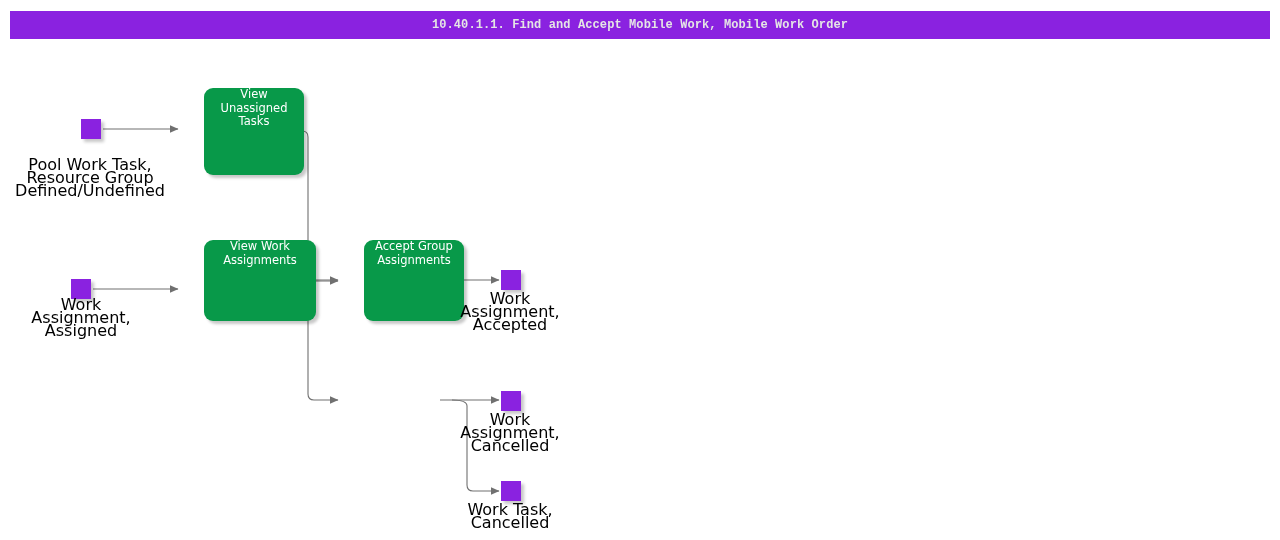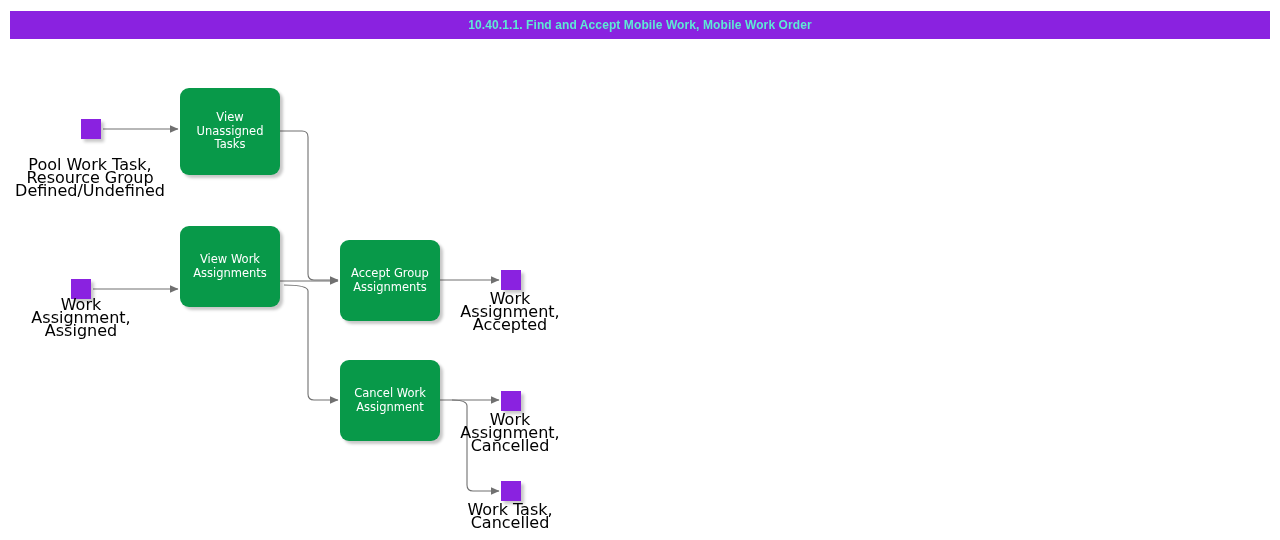--- a/index.html
+++ b/index.html
@@ -23,22 +23,22 @@
     top: 11px;
     width: 1260px;
     height: 28px;
     background: #8A22E0;
     display: flex;
     align-items: center;
     justify-content: center;
     box-sizing: border-box;
   }
   #title-bar .title-text {
-    color: #5eead4;
-    font-family: Liberation Sans, sans-serif;
+    color: #e5e5e5;
+    font-family: Liberation Mono, monospace;
     font-size: 12px;
     font-weight: bold;
     letter-spacing: 0.1px;
     white-space: nowrap;
   }
 
   
   #diagram {
     position: absolute;
     left: 0;
@@ -55,23 +55,23 @@
     pointer-events: none;
   }
 
   
   .activity {
     position: absolute;
     background: #089949;
     border-radius: 9px;
     box-shadow: 3px 3px 3px rgba(0,0,0,0.22);
     display: flex;
-    align-items: center;
     justify-content: center;
     box-sizing: border-box;
+    margin-left: 24px;
   }
   .activity .activity-label {
     color: #ffffff;
     font-family: "DejaVu Sans", sans-serif;
     font-size: 11.5px;
     line-height: 13.5px;
     text-align: center;
     padding: 0 6px;
     white-space: pre-line;
   }
@@ -119,34 +119,30 @@
       <path d="M440,400 L499,400"></path>
       <path d="M452,400 Q467,400 467,406 L467,485 Q467,491 473,491 L499,491"></path>
     </g>
   </svg>
 
   <div class="activity" style="left:180px; top:88px; width:100px; height:87px;">
     <span class="activity-label">View Unassigned
 Tasks</span>
   </div>
 
-  <div class="activity" style="left:180px; top:226px; width:100px; height:81px;">
+  <div class="activity" style="left:180px; top:240px; width:112px; height:81px;">
     <span class="activity-label">View Work
 Assignments</span>
   </div>
 
   <div class="activity" style="left:340px; top:240px; width:100px; height:81px;">
     <span class="activity-label">Accept Group
 Assignments</span>
   </div>
 
-  <div class="activity" style="left:340px; top:360px; width:100px; height:81px;">
-    <span class="activity-label">Cancel Work
-Assignment</span>
-  </div>
 
   <div class="state-node" style="left:81px; top:119px;"></div>
   <div class="state-label" style="left:10px; top:158px; width:160px;">Pool Work Task,
 Resource Group
 Defined/Undefined</div>
 
   <div class="state-node" style="left:71px; top:279px;"></div>
   <div class="state-label" style="left:6px; top:298px; width:150px;">Work
 Assignment,
 Assigned</div>

